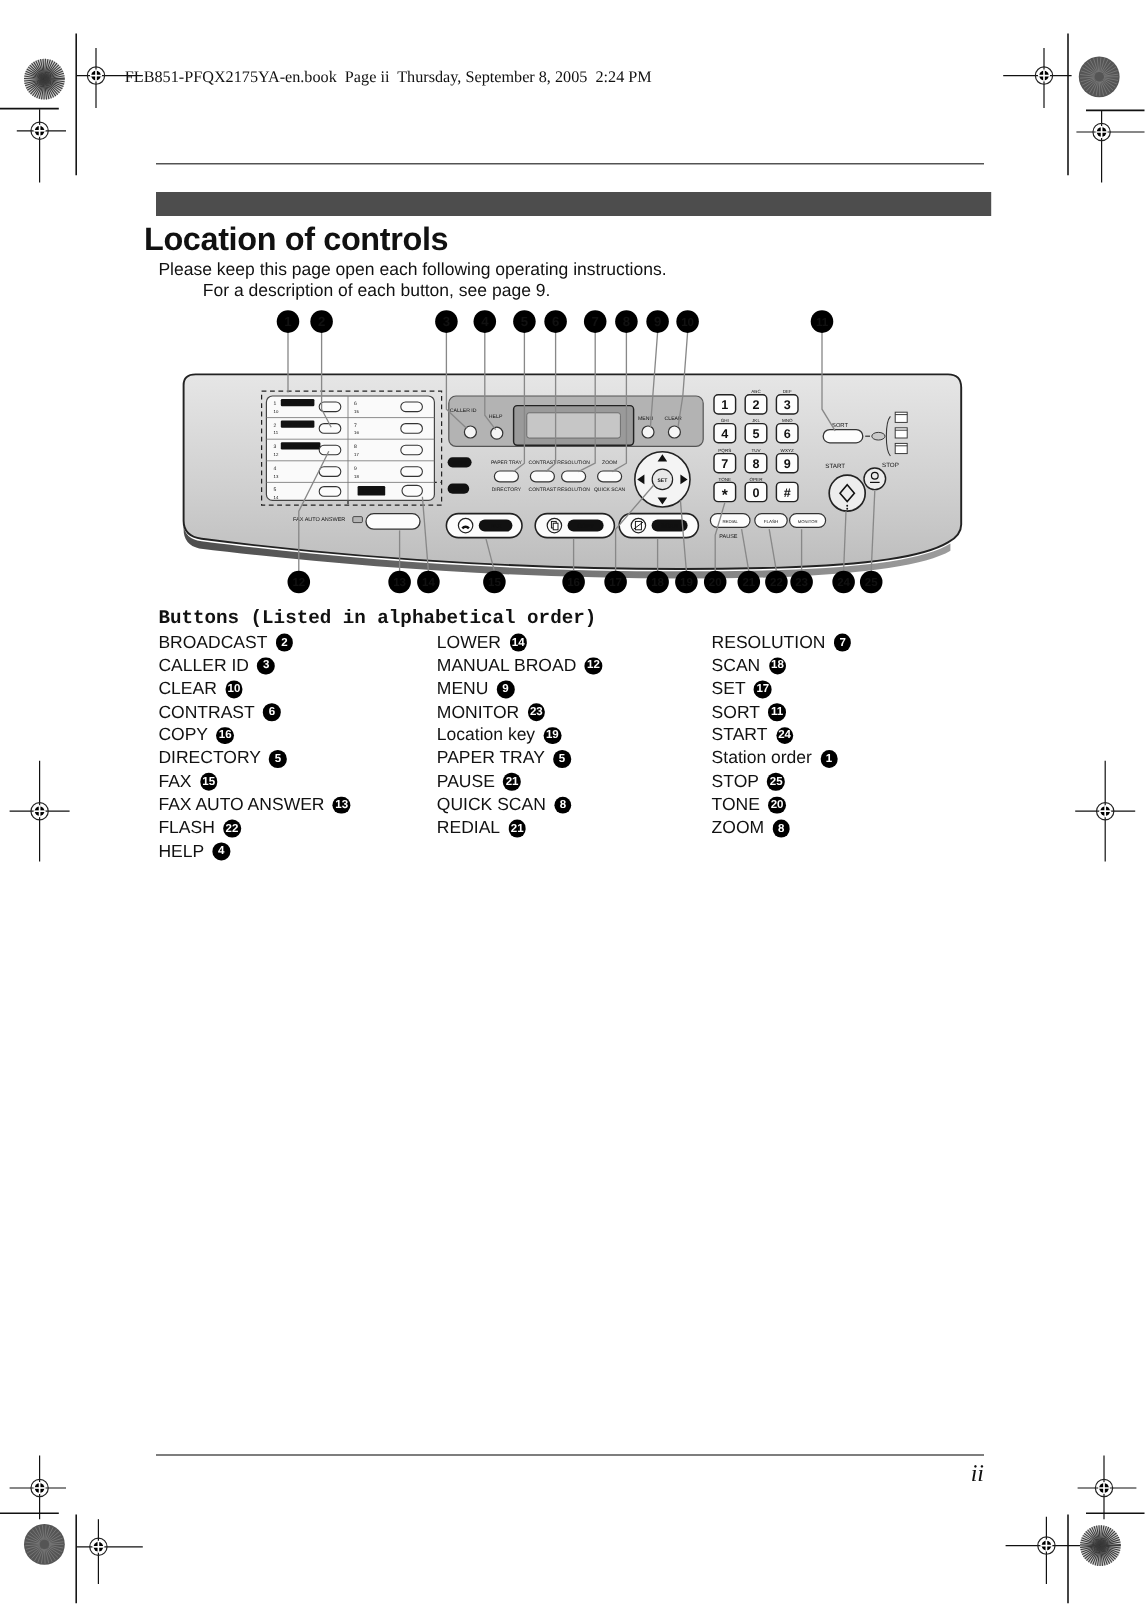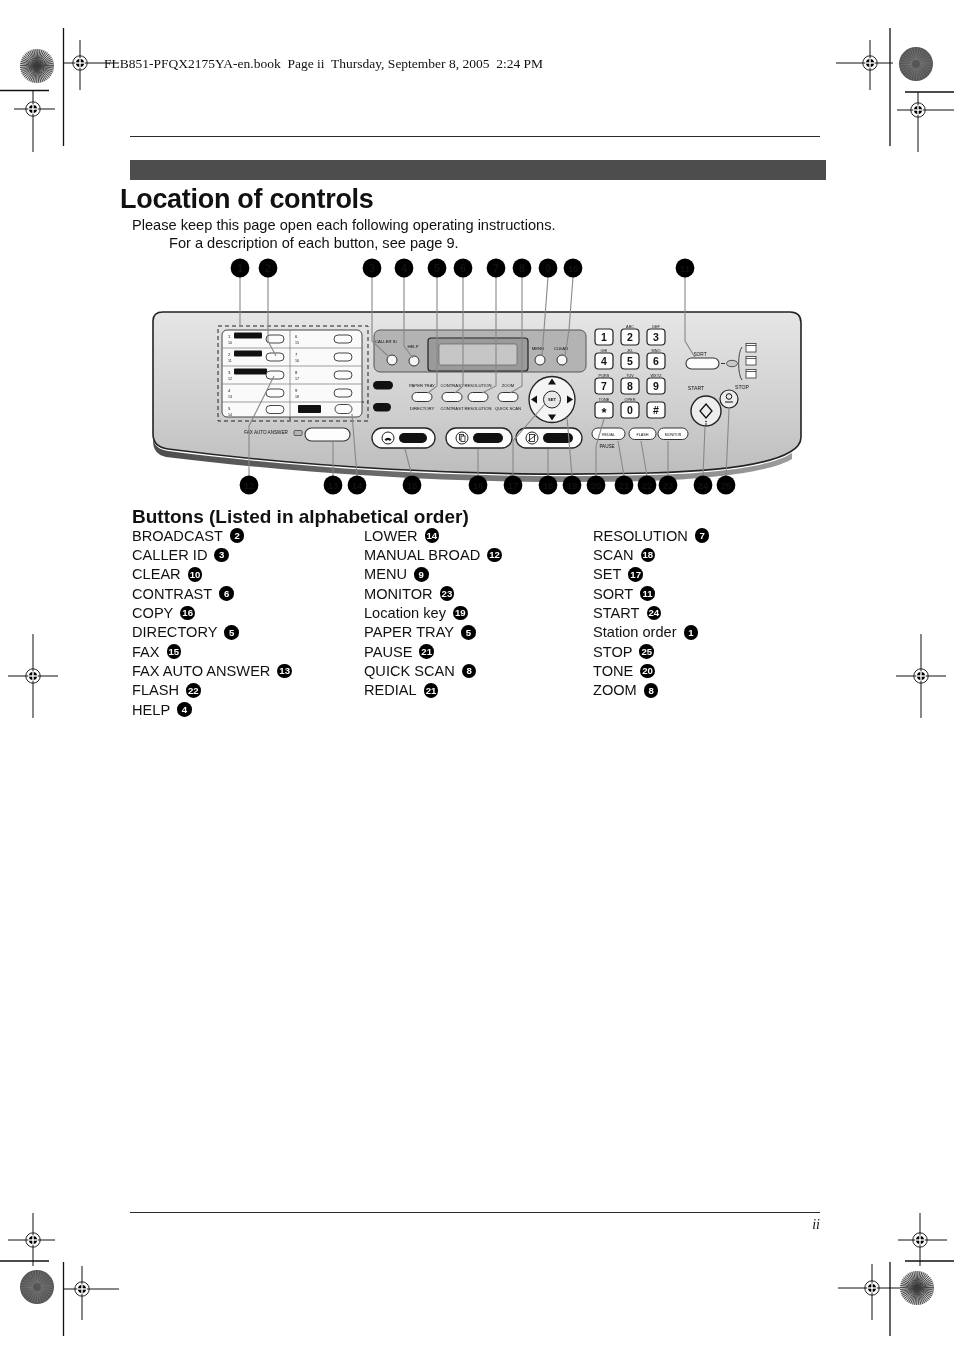--- a/index.html
+++ b/index.html
@@ -4,28 +4,28 @@
 <style>
   html,body{margin:0;padding:0;background:#fff;}
   .page{position:relative;width:954px;height:1351px;background:#fff;overflow:hidden;
         font-family:"Liberation Sans",sans-serif;color:#111;}
   .abs{position:absolute;}
   .print-header{font-family:"Liberation Serif",serif;font-size:13.5px;white-space:pre;color:#111;}
   .rule{background:#2a2a2a;height:1px;}
   .title-bar{background:#4d4d4d;}
   h1.page-title{margin:0;font-size:27px;font-weight:700;letter-spacing:-0.3px;}
   .intro{font-size:14.6px;line-height:18px;margin:0;}
-  .bl-head{font-size:19px;font-weight:700;}
+  .bl-head{font-size:16px;font-weight:700;font-family:Liberation Mono, monospace;}
   .bl-col{display:flex;flex-direction:column;}
   .bl-item{height:19.35px;display:flex;align-items:center;font-size:14.6px;}
   .bl-item .lbl{margin-right:7px;}
   .ref{width:14.6px;height:14.6px;border-radius:50%;background:#000;color:#fff;
        font-size:9.6px;font-weight:700;display:inline-flex;align-items:center;
        justify-content:center;flex:0 0 auto;line-height:1;}
-  .page-num{font-family:"Liberation Serif",serif;font-style:italic;font-size:14px;text-align:right;}
+  .page-num{font-family:"Liberation Serif",serif;font-style:italic;font-size:20px;text-align:right;}
   svg text{font-family:"Liberation Sans",sans-serif;fill:#111;}
   .marks{pointer-events:none;}
 </style>
 </head>
 <body>
 
 <div class="page">
 
   <svg class="abs marks" style="left:0;top:0;" width="954" height="1351" viewBox="0 0 954 1351" id="marks-svg">
       <g>

